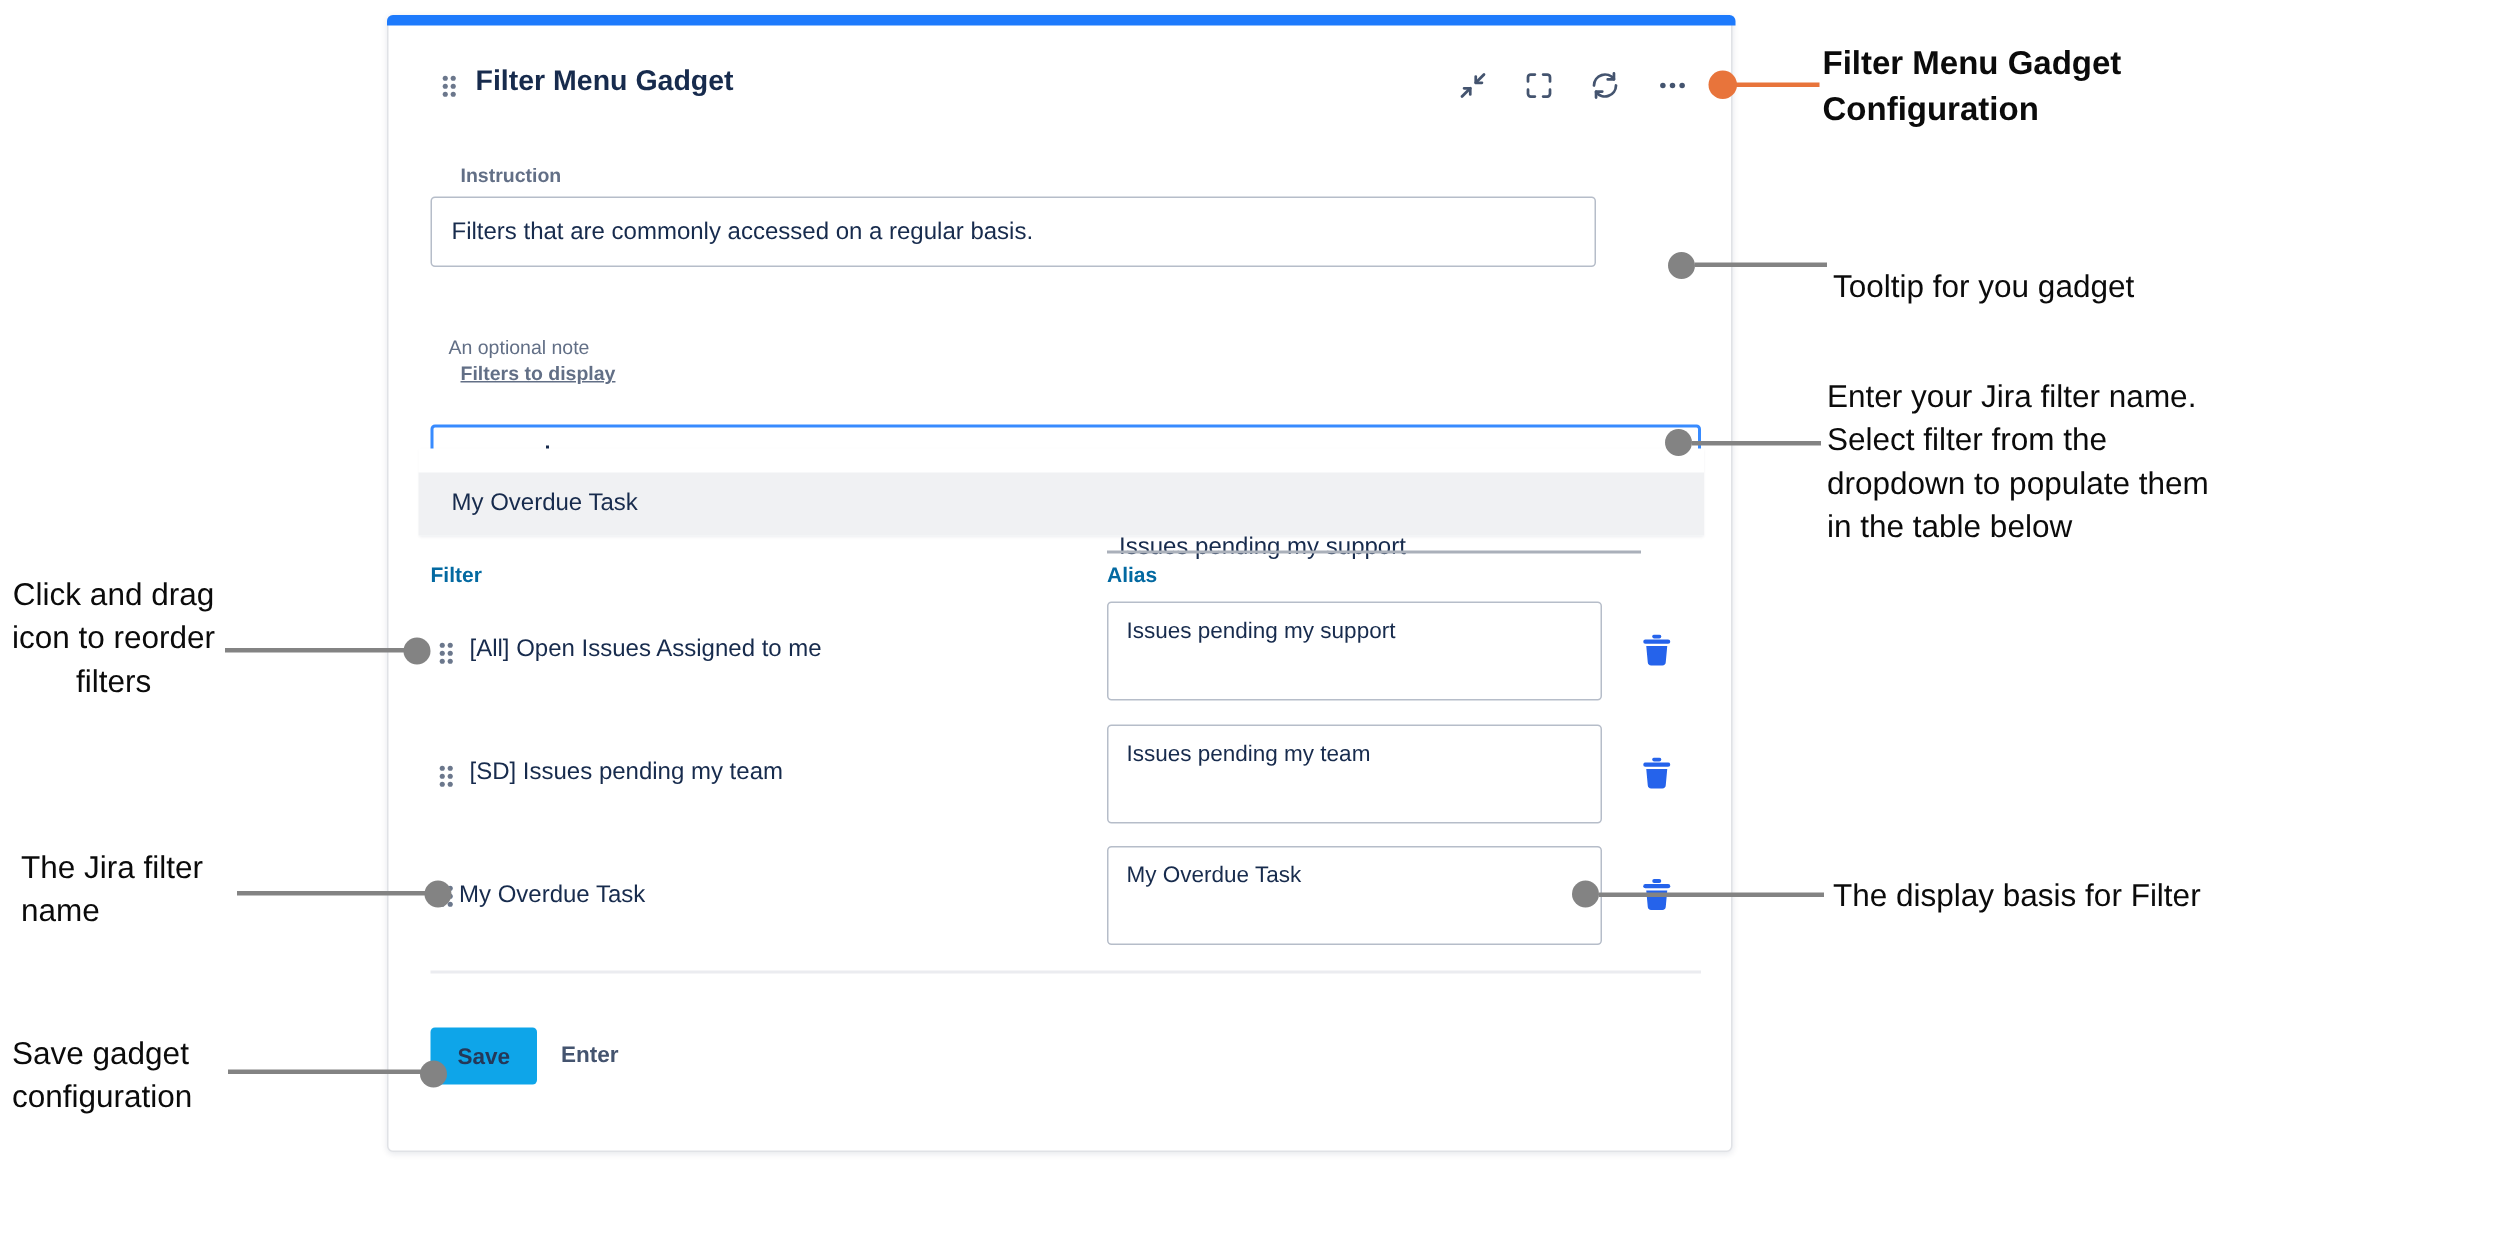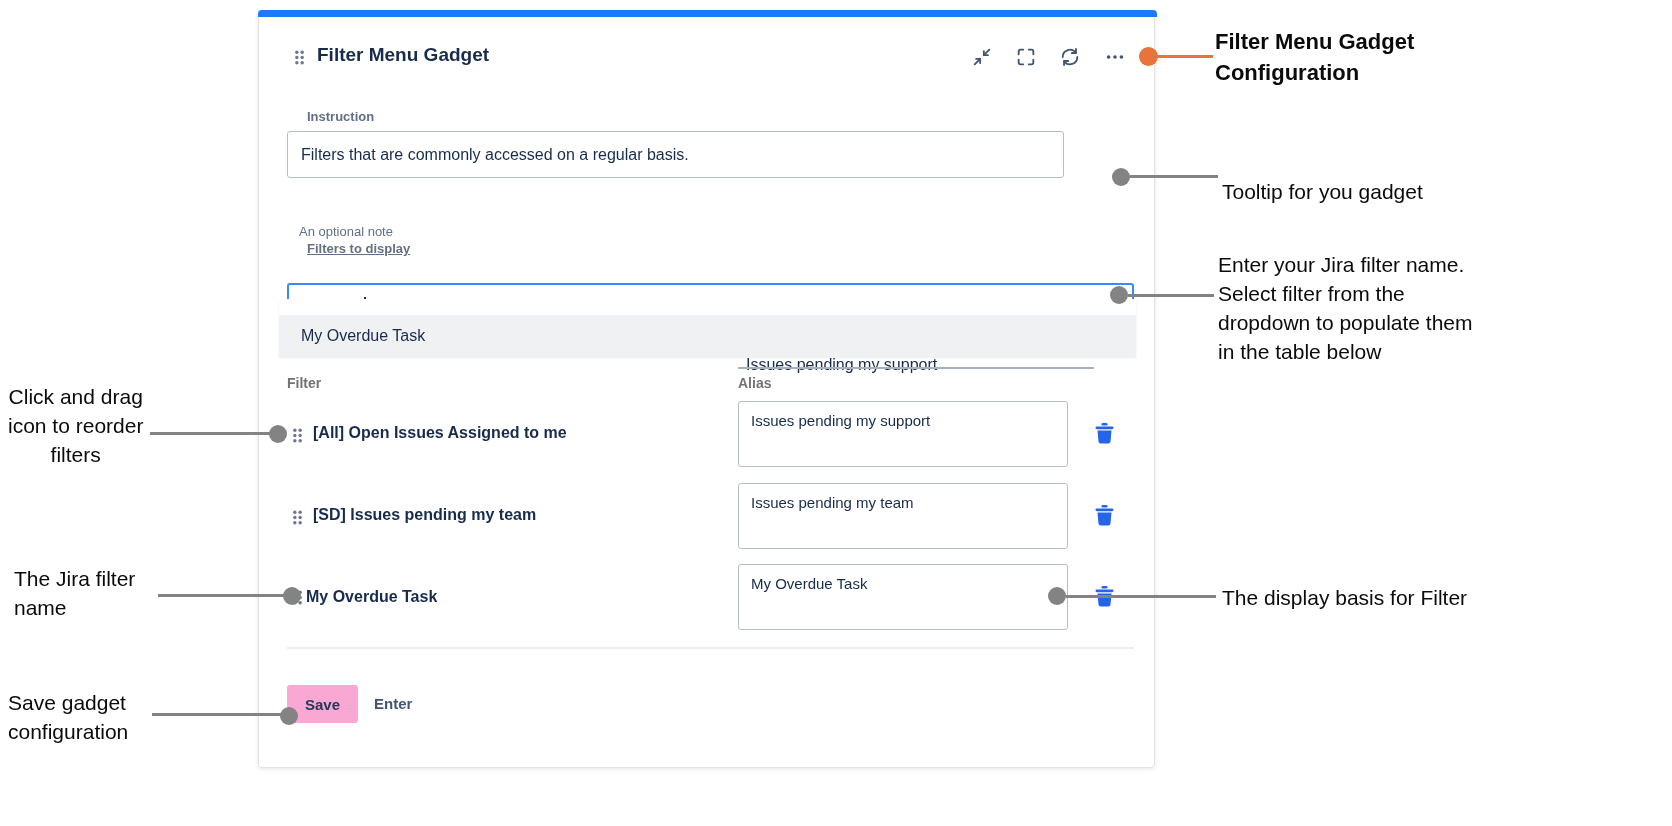--- a/index.html
+++ b/index.html
@@ -29,30 +29,30 @@
 
   .dropdown { position: absolute; left: 20px; top: 288px; width: 857px; height: 58px;
               background: #fff; z-index: 5; box-shadow: 0 1px 2px rgba(9,30,66,0.08); }
   .option { position: absolute; left: 0; top: 16px; width: 100%; height: 42px; line-height: 42px;
             padding-left: 22px; background: #F0F1F3; font-size: 16px; color: #172B4D; cursor: pointer; }
 
   .frag { position: absolute; left: 487px; top: 345px; font-size: 16px; color: #172B4D; z-index: 1; }
   .fragline { position: absolute; left: 479px; top: 356px; width: 356px; height: 1.5px;
               background: #aab0ba; z-index: 2; }
 
-  .th { position: absolute; font-size: 14px; font-weight: 600; color: #737373; }
-  .fname { position: absolute; font-size: 16px; color: #172B4D; font-weight: bold; }
+  .th { position: absolute; font-size: 14px; font-weight: 600; color: #0369a1; }
+  .fname { position: absolute; font-size: 16px; color: #172B4D; }
   .aliasbox { position: absolute; width: 330px; height: 66px; background: #fff;
               border: 1.5px solid #b6bdc9; border-radius: 3px; padding: 10px 12px;
               font-size: 15px; color: #172B4D; cursor: text; }
   .trash { position: absolute; background: none; border: none; cursor: pointer; display: inline-flex; }
 
   .divider { position: absolute; left: 28px; top: 636px; width: 847px; height: 2px; background: #EBECF0; }
 
-  .save { position: absolute; left: 28px; top: 674px; width: 71px; height: 38px; background: #f9a8d4;
+  .save { position: absolute; left: 28px; top: 674px; width: 71px; height: 38px; background: #0ea5e9;
           border: none; border-radius: 3px; font-family: inherit; font-size: 15px; font-weight: 600;
           color: #253858; cursor: pointer; }
   .cancel { position: absolute; left: 115px; top: 674px; height: 38px; line-height: 38px;
             background: none; border: none; font-family: inherit; font-size: 15px; font-weight: 600;
             color: #44546F; cursor: pointer; }
 
   
   .ann { position: absolute; font-size: 21px; line-height: 29px; color: #0b0b0b;
          white-space: pre-line; z-index: 20; }
   .ann.bold { font-weight: 700; font-size: 22px; line-height: 31px; }

